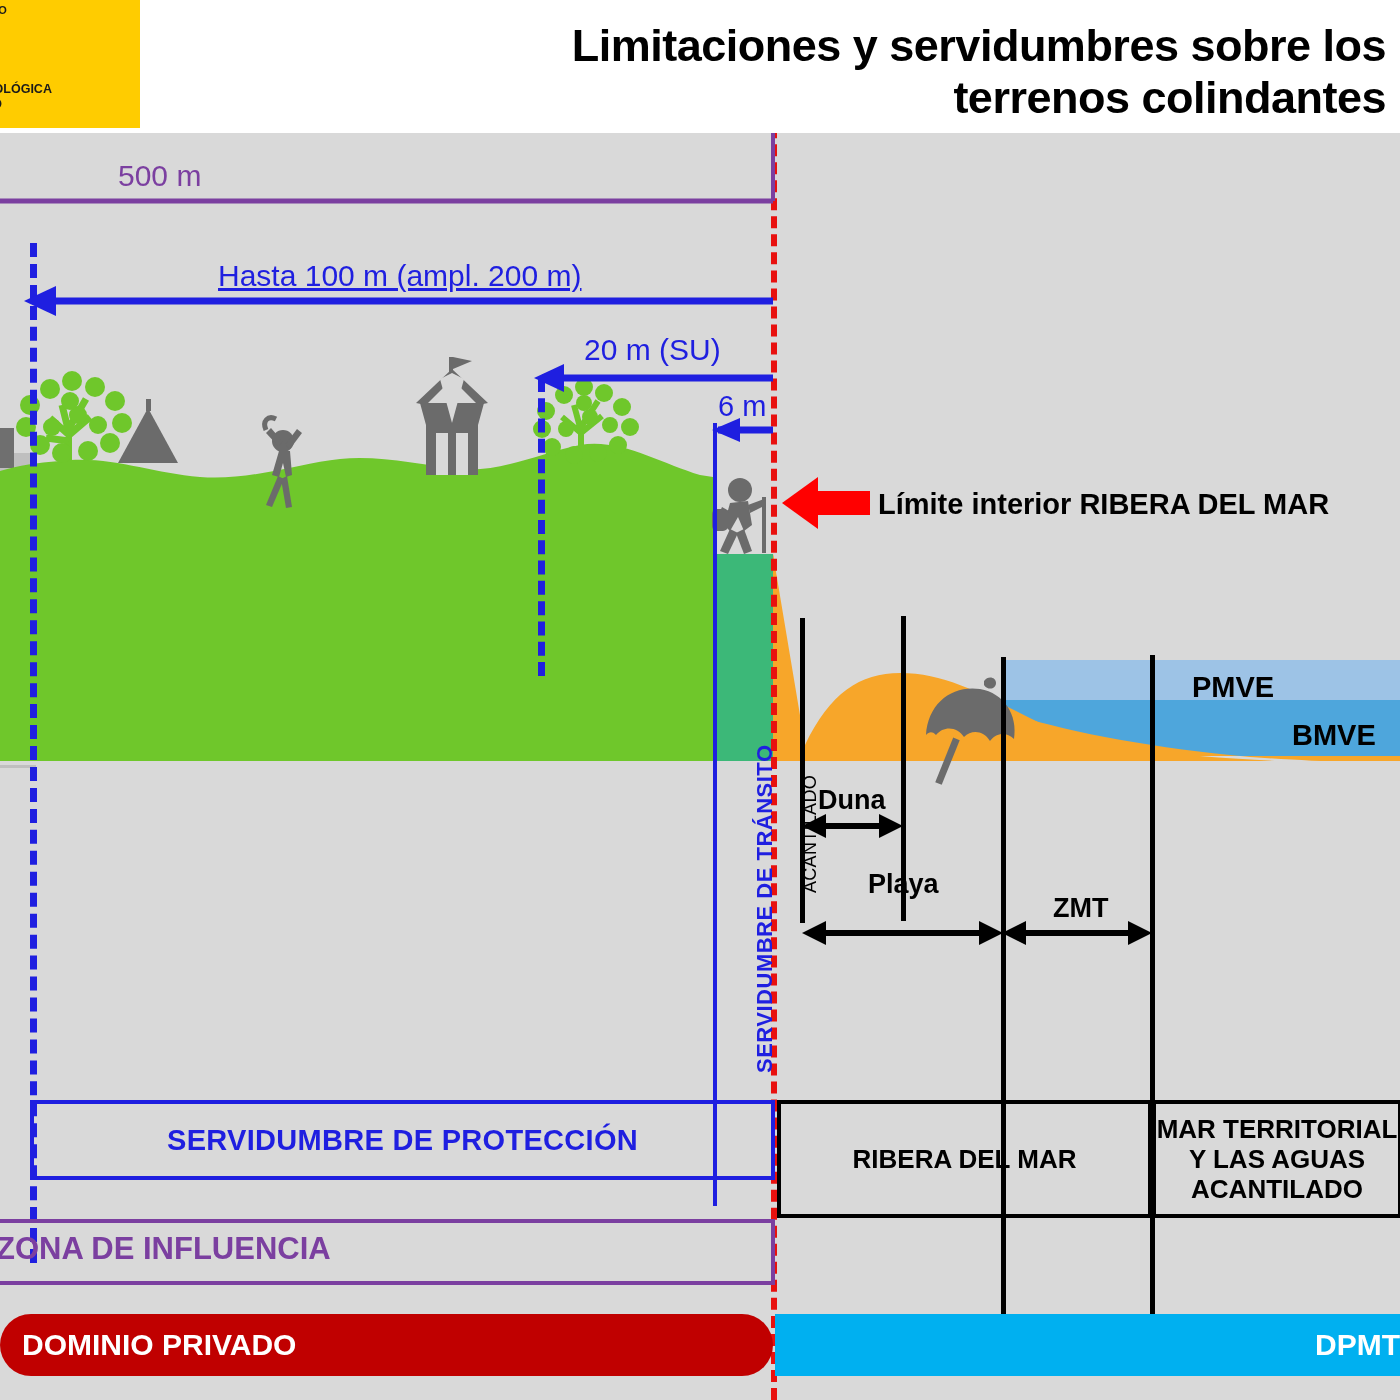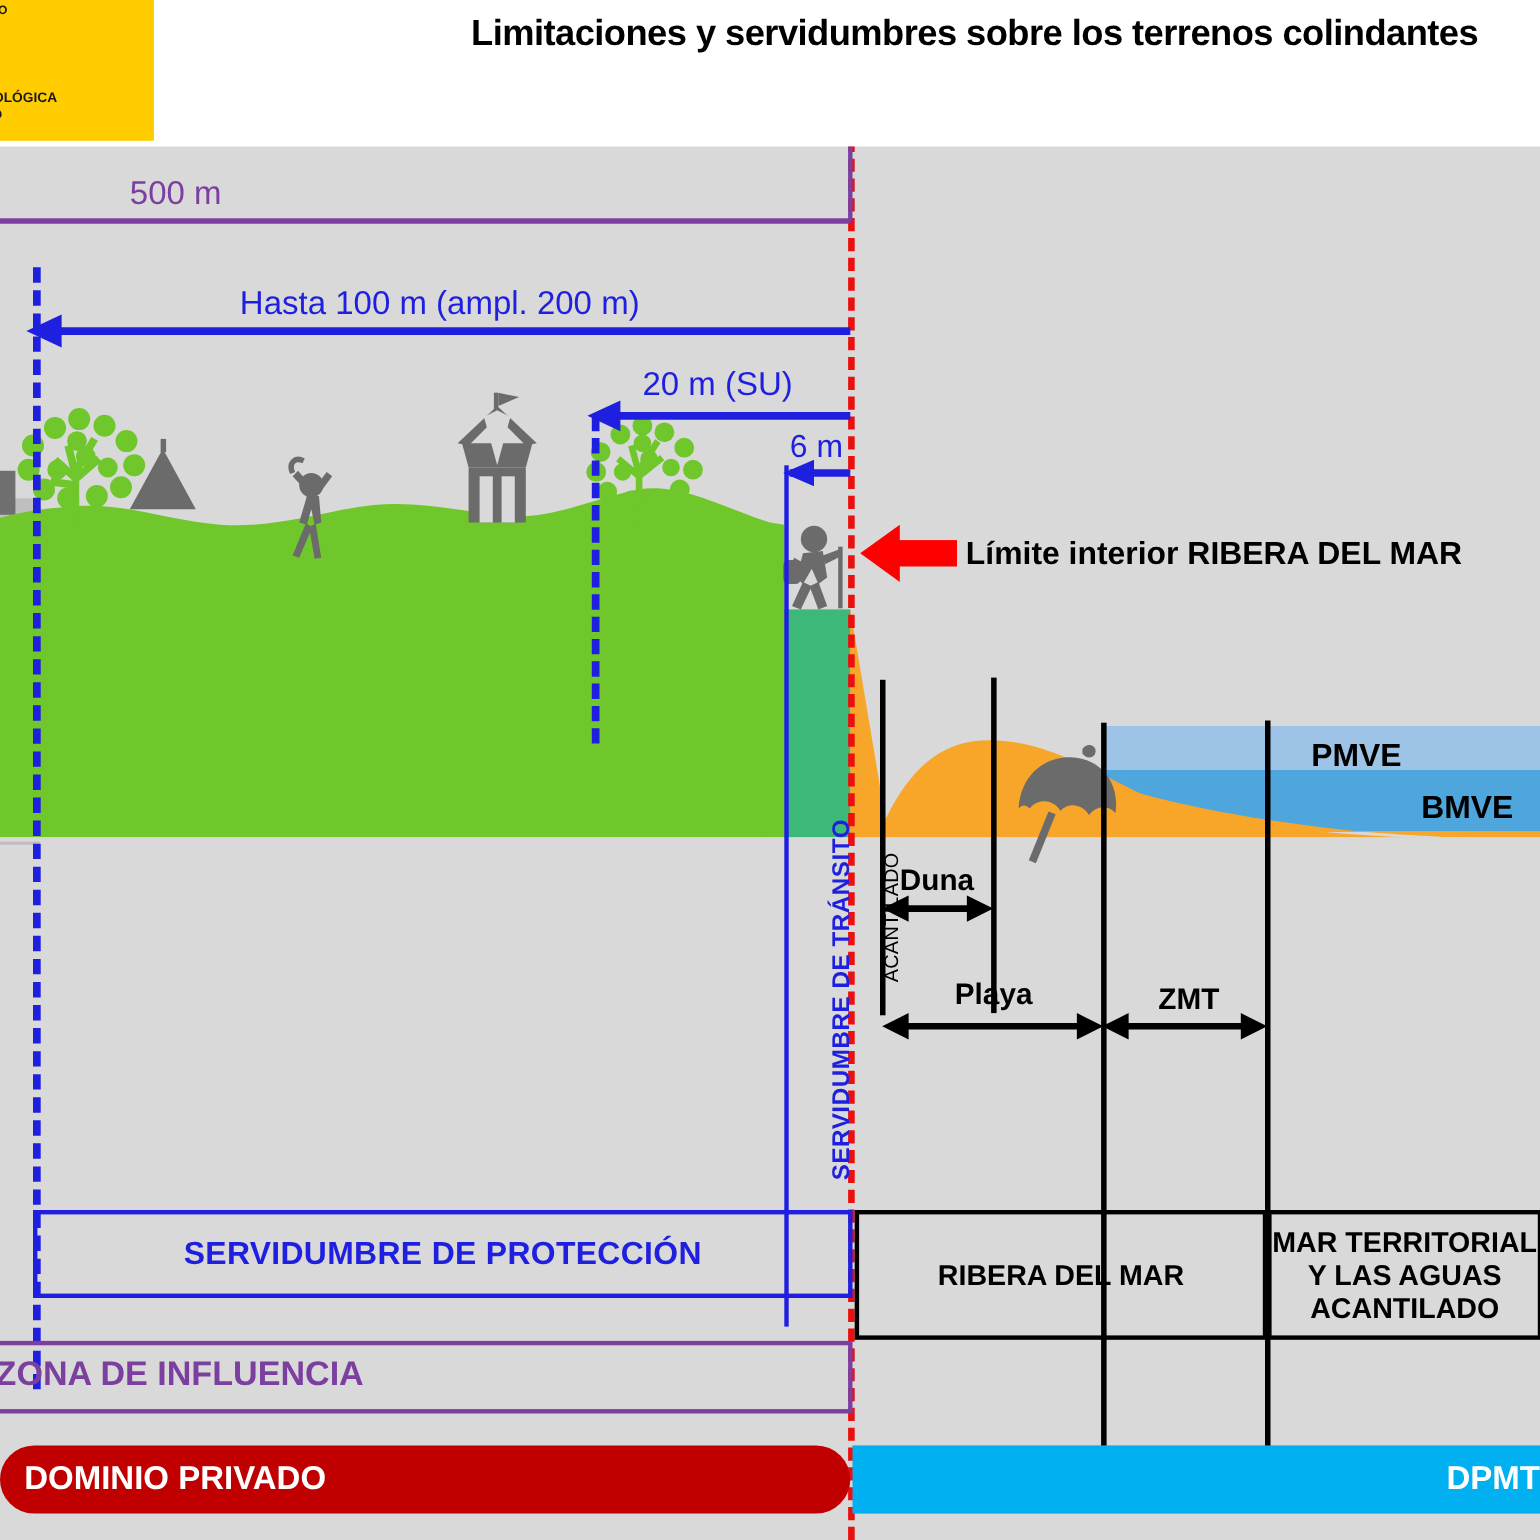--- a/index.html
+++ b/index.html
@@ -10,22 +10,22 @@
     overflow:hidden;
   }
   #root{position:relative;width:1400px;height:1400px;}
 
   
   .header{position:absolute;left:0;top:0;width:1400px;height:133px;background:#ffffff;z-index:40;}
   .logo{position:absolute;left:0;top:0;width:140px;height:128px;background:#ffcc00;overflow:hidden;}
   .logo .l1{position:absolute;left:-36px;top:24px;font-size:14px;font-weight:bold;color:#1a1a1a;letter-spacing:.2px;white-space:nowrap;}
   .logo .l0{position:absolute;left:-36px;top:4px;font-size:11px;font-weight:bold;color:#1a1a1a;white-space:nowrap;}
   .logo .l2{position:absolute;left:-46px;top:82px;font-size:12.5px;font-weight:bold;color:#1a1a1a;white-space:nowrap;line-height:15px;}
-  .title{position:absolute;right:14px;top:4px;width:1000px;text-align:center;
-         font-size:33px;font-weight:bold;color:#000;line-height:52px;letter-spacing:-0.5px;}
+  .title{position:absolute;right:14px;top:20px;width:1000px;text-align:right;
+         font-size:45px;font-weight:bold;color:#000;line-height:52px;letter-spacing:-0.5px;}
 
   
   .canvas{position:absolute;left:0;top:133px;width:1400px;height:1267px;background:#d9d9d9;overflow:hidden;}
 
   
   .leftrock{position:absolute;left:0;top:320px;width:36px;height:315px;background:#bfbfbf;}
   .leftrock2{position:absolute;left:0;top:295px;width:14px;height:40px;background:#6f6f6f;}
 
   
   .terrain{position:absolute;left:0;top:0;width:1400px;height:1267px;}
@@ -246,34 +246,34 @@
       </g>
 
       <g>
         <line x1="1012" y1="800" x2="1142" y2="800" stroke="#000" stroke-width="6"></line>
         <polygon points="1002,800 1026,788 1026,812" fill="#000"></polygon>
         <polygon points="1152,800 1128,788 1128,812" fill="#000"></polygon>
       </g>
     </svg>
 
     <div class="dimlabel lbl-purple" style="left:118px;top:26px;">500 m</div>
-    <div class="dimlabel lbl-blue" style="left:218px;top:126px;">Hasta 100 m (ampl. 200 m)</div>
+    <div class="dimlabel lbl-blue" style="left:218px;top:126px;text-decoration:underline;">Hasta 100 m (ampl. 200 m)</div>
     <div class="dimlabel lbl-blue" style="left:584px;top:200px;">20 m (SU)</div>
     <div class="dimlabel lbl-blue-sm" style="left:718px;top:257px;">6 m</div>
 
     <div class="callout" style="left:878px;top:355px;">Límite interior  RIBERA DEL MAR</div>
 
     <div class="wlabel" style="left:1192px;top:538px;">PMVE</div>
     <div class="wlabel" style="left:1292px;top:586px;">BMVE</div>
 
     <div class="vtxt vtxt-transito" style="left:752px;top:940px;transform:rotate(-90deg);">SERVIDUMBRE DE TRÁNSITO</div>
     <div class="vtxt vtxt-acant" style="left:800px;top:760px;transform:rotate(-90deg);">ACANTILADO</div>
 
     <div class="blabel" style="left:818px;top:652px;text-align:right;">Duna</div>
-    <div class="blabel" style="left:868px;top:756px;">Playa</div>
+    <div class="blabel" style="left:868px;top:736px;">Playa</div>
     <div class="blabel" style="left:1053px;top:760px;">ZMT</div>
 
     <div class="box box-blue" style="left:30px;top:967px;width:745px;height:80px;">
       <span>SERVIDUMBRE DE PROTECCIÓN</span>
     </div>
 
     <div class="box box-black" style="left:777px;top:967px;width:375px;height:118px;">
       <span>RIBERA DEL MAR</span>
     </div>
 

